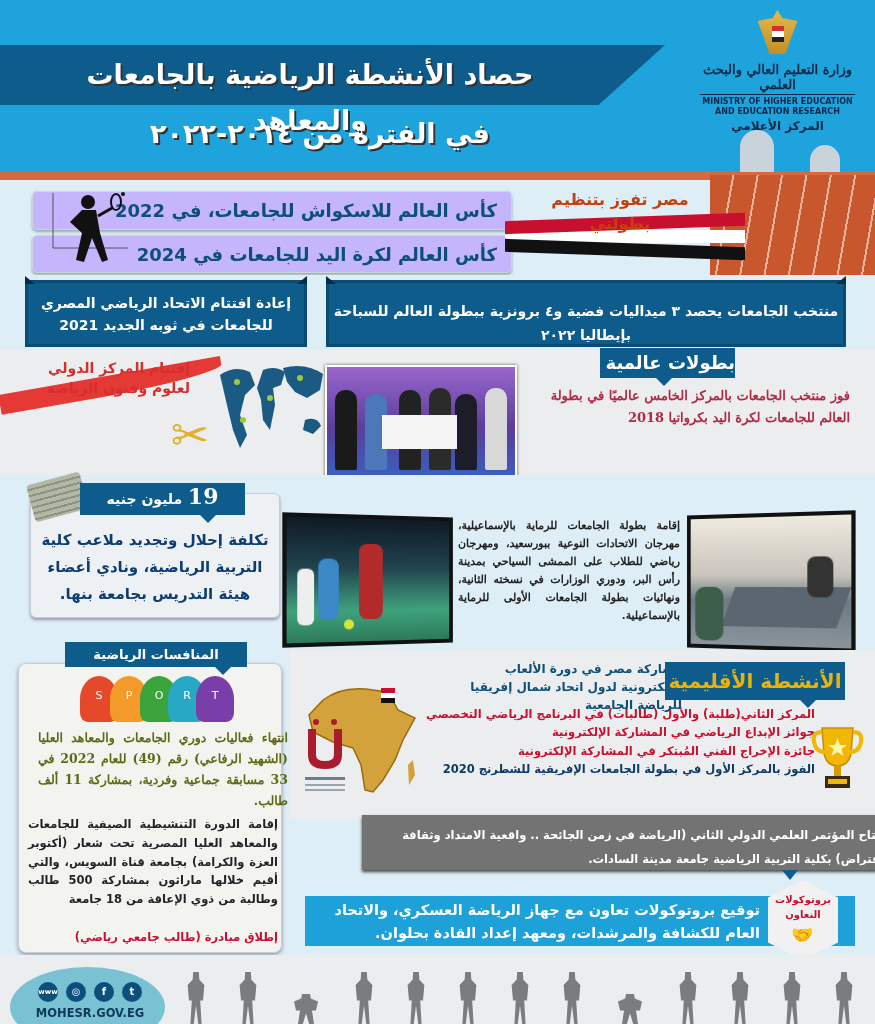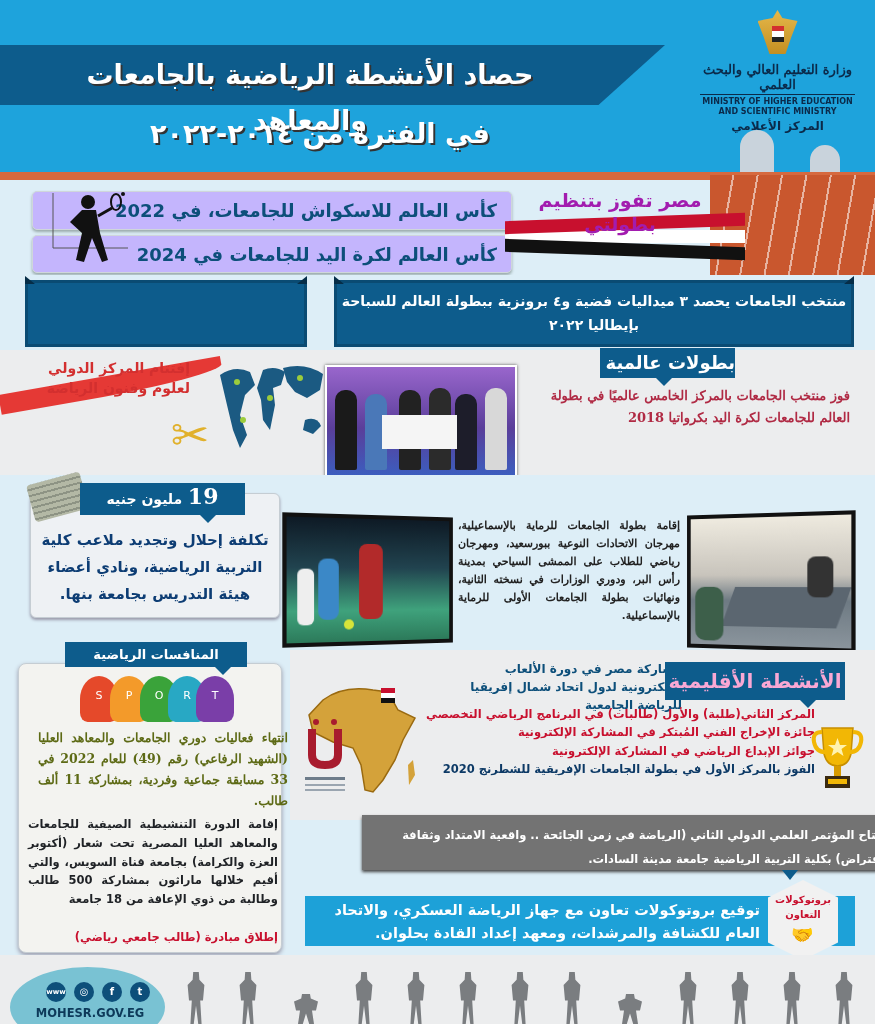--- a/index.html
+++ b/index.html
@@ -36,29 +36,29 @@
   #sec1 { left:0; top:180px; width:875px; height:95px; background:#ddeef7; }
   .cup-box { background:#c4b5fd; border:1px solid #cfd6db; border-radius:5px; box-shadow:0 2px 3px #9aa; }
   #cup1 { left:32px; top:191px; width:480px; height:39px; }
   #cup2 { left:32px; top:235px; width:480px; height:38px; }
   .cup-text { font-weight:bold; color:#0d4f7a; font-size:18px; line-height:38px; padding-right:14px; }
   #squash-icon { left:48px; top:188px; width:85px; height:80px; }
   #flag-ribbon { left:505px; top:185px; width:240px; height:90px; }
   .flag-r { height:13px; background:#c8102e; transform:skewY(-2deg); }
   .flag-w { height:13px; background:#fff; }
   .flag-b { height:13px; background:#111; transform:skewY(2deg); }
-  #hosts-text { left:520px; top:188px; width:200px; height:55px; color:#a21caf; font-weight:bold;
-    font-size:19px; text-align:center; line-height:24px; }
+  #hosts-text { left:520px; top:188px; width:200px; height:55px; color:#c2410c; font-weight:bold;
+    font-size:16px; text-align:center; line-height:24px; }
 
   
   #sec2 { left:0; top:275px; width:875px; height:75px; background:#ddeef7; }
   .dark-box { background:#0d5c8c; color:#fff; font-weight:bold; text-align:center;
     box-shadow: inset 0 0 0 3px #0a4b73; }
   #reopen-box { left:25px; top:280px; width:282px; height:67px; font-size:14px; line-height:22px; padding-top:12px; }
-  #swim-box { left:334px; top:280px; width:520px; height:67px; font-size:14px; line-height:24px; padding-top:9px; }
+  #swim-box { left:326px; top:280px; width:520px; height:67px; font-size:14px; line-height:24px; padding-top:19px; }
   .fold-l, .fold-r { position:absolute; top:-4px; width:0; height:0; border-bottom:8px solid #062d47; }
   .fold-l { left:0; border-right:10px solid transparent; }
   .fold-r { right:0; border-left:10px solid transparent; }
 
   
   #sec3 { left:0; top:350px; width:875px; height:125px; background:#ecedee; }
   #intl-center-text { left:20px; top:358px; width:170px; height:45px; color:#d32f2f; font-weight:bold;
     font-size:14px; line-height:20px; text-align:right; }
   #ribbon-red { left:0; top:395px; width:225px; height:20px; background:#e53935; border-radius:0 0 60% 0;
     transform:rotate(-10deg); transform-origin:left; }
@@ -95,58 +95,58 @@
   .sp { position:absolute; top:0; width:38px; height:46px; border-radius:50% 50% 20% 20%; color:#fff; font-size:11px; text-align:center; line-height:40px; }
   #league-text { left:28px; top:727px; width:250px; height:88px; color:#5d6a15; font-weight:bold; font-size:12.5px; line-height:21px; text-align:justify; font-family:"DejaVu Serif", serif;margin-left:10px; }
   #summer-text { left:28px; top:815px; width:250px; height:115px; color:#1f2226; font-weight:bold; font-size:11.5px; line-height:18.8px; text-align:justify; }
   #initiative-text { left:28px; top:928px; width:250px; height:18px; color:#c8102e; font-weight:bold; font-size:11.5px; line-height:18px; }
 
   
   #sec5-right { left:290px; top:650px; width:585px; height:170px; background:#ecedee; }
   #africa-map { left:303px; top:680px; width:115px; height:120px; }
   #nafus-logo { left:300px; top:717px; width:50px; height:85px; }
   #regional-header-text { left:450px; top:660px; width:232px; height:40px; color:#0d4f7a; font-weight:bold; font-size:12px; line-height:18px; }
-  #regional-label { left:665px; top:662px; width:180px; height:38px; background:#0d5c8c; color:#f9a8d4; font-weight:bold; font-size:20px; text-align:center; line-height:38px; }
+  #regional-label { left:665px; top:662px; width:180px; height:38px; background:#0d5c8c; color:#eab308; font-weight:bold; font-size:20px; text-align:center; line-height:38px; }
   #regional-list { left:420px; top:705px; width:395px; height:110px; font-weight:bold; font-size:11.5px; line-height:18.3px; }
   #regional-list .li { color:#c8102e; }
   #regional-list .li.last { color:#0d3a66; }
   #trophy { left:810px; top:720px; width:55px; height:75px; }
 
   
   #sec6 { left:290px; top:820px; width:585px; height:135px; background:#ddeef7; }
   #conf-box { left:362px; top:815px; width:544px; height:55px; background:#737373; color:#fff; font-weight:bold; font-size:11.5px; line-height:24px; padding:8px 14px 0 12px; box-shadow:0 2px 3px #444; }
   #proto-box { left:305px; top:896px; width:550px; height:50px; background:#1da1d8; color:#fff; font-weight:bold; font-size:14.5px; line-height:23px; padding:3px 95px 0 12px; }
   #proto-badge { left:768px; top:880px; width:70px; height:80px; background:#f1f1f1; clip-path: polygon(50% 0,100% 22%,100% 78%,50% 100%,0 78%,0 22%); }
   #proto-badge-text { left:768px; top:892px; width:70px; height:32px; color:#c8102e; font-weight:bold; font-size:10px; line-height:15px; text-align:center; }
 
   
   #footer { left:0; top:955px; width:875px; height:69px; background:#ecedee; }
   #social-oval { left:10px; top:967px; width:155px; height:80px; background:#79c2d3; border-radius:50%; }
-  #social-icons { left:30px; top:982px; width:120px; height:22px; display:flex; justify-content:flex-end;gap:8px; }
+  #social-icons { left:30px; top:982px; width:120px; height:22px; display:flex; justify-content:center;gap:8px; }
   .soc { width:20px; height:20px; border-radius:50%; background:#0d4f7a; color:#fff; font-size:10px; line-height:20px; text-align:center; font-weight:bold; }
   #site-url { left:20px; top:1006px; width:140px; height:16px; color:#0d3a5a; font-weight:bold; font-size:11.5px; text-align:center; }
   #sports-strip { left:170px; top:965px; width:700px; height:59px; display:flex; justify-content:space-around; align-items:flex-end; }
   .fig { width:28px; height:52px; background:#7a7d80; clip-path: polygon(40% 0,60% 0,62% 15%,80% 25%,75% 55%,65% 55%,70% 100%,58% 100%,50% 65%,42% 100%,30% 100%,35% 55%,25% 55%,20% 25%,38% 15%); }
 </style>
 </head>
 <body>
 
 <div id="header" class="abs"></div>
 <div id="title-band" class="abs"></div>
 <div id="title-text" class="abs rtl" style="text-align:center">حصاد الأنشطة الرياضية بالجامعات والمعاهد</div>
 <div id="subtitle-text" class="abs rtl" style="text-align:center">في الفترة من ٢٠١٤-٢٠٢٢</div>
 
 <div id="logo" class="abs">
   <div class="eagle">
       <div class="eagle-shield"></div>
     </div>
   <div class="ministry-ar rtl" style="text-align:center">وزارة التعليم العالي والبحث العلمي</div>
   <div class="ministry-line"></div>
   <div class="ministry-en">MINISTRY OF HIGHER EDUCATION</div>
-  <div class="ministry-en">AND SCIENTIFIC MINISTRY</div>
+  <div class="ministry-en">AND EDUCATION RESEARCH</div>
   <div class="ministry-center rtl" style="text-align:center">المركز الأعلامي</div>
 </div>
 <div class="abs runner" style="left:740px;top:130px;"></div>
 <div class="abs runner" style="left:810px;top:145px;width:30px;height:42px;"></div>
 
 <div id="sec1" class="abs"></div>
 <div id="track-strip" class="abs"></div>
 <div id="track" class="abs"></div>
 
 <div id="cup1" class="abs cup-box rtl">
@@ -171,20 +171,21 @@
     <div class="flag-r"></div>
       <div class="flag-w"></div>
       <div class="flag-b"></div>
   </div>
 </div>
 <div id="hosts-text" class="abs rtl" style="text-align:center">مصر تفوز بتنظيم بطولتي</div>
 
 <div id="sec2" class="abs"></div>
 <div id="reopen-box" class="abs dark-box rtl" style="text-align:center">
   <span class="fold-l"></span><span class="fold-r"></span>
+  <span>إعادة افتتام الاتحاد الرياضي المصري للجامعات في ثوبه الجديد 2021</span>
 </div>
 <div id="swim-box" class="abs dark-box rtl" style="text-align:center">
   <span class="fold-l"></span><span class="fold-r"></span>
   <span>منتخب الجامعات يحصد ٣ ميداليات فضية و٤ برونزية ببطولة العالم للسباحة بإيطاليا ٢٠٢٢</span>
 </div>
 
 <div id="sec3" class="abs"></div>
 <div id="ribbon-red" class="abs"></div>
 <div id="intl-center-text" class="abs rtl">إفتتام المركز الدولي لعلوم وفنون الرياضة</div>
 <div id="scissors-icon" class="abs">✂</div>
@@ -277,22 +278,22 @@
     <rect x="5" y="72" width="40" height="2" fill="#9aa5b0"></rect>
   </svg>
 </div>
 <div id="regional-header-text" class="abs rtl">مشاركة مصر في دورة الألعاب الإلكترونية لدول اتحاد شمال إفريقيا للرياضة الجامعية</div>
 <div id="regional-label" class="abs rtl" style="text-align:center">
   <span>الأنشطة الأقليمية</span>
   <span class="tail" style="left:135px"></span>
 </div>
 <div id="regional-list" class="abs rtl">
   <div class="li">المركز الثاني(طلبة) والأول (طالبات) في البرنامج الرياضي التخصصي</div>
+  <div class="li">جوائز الإبداع الرياضي في المشاركة الإلكترونية</div>
   <div class="li">جائزة الإخراج الفني المُبتكر في المشاركة الإلكترونية</div>
-  <div class="li">جوائز الإبداع الرياضي في المشاركة الإلكترونية</div>
   <div class="li last">الفوز بالمركز الأول في بطولة الجامعات الإفريقية للشطرنج 2020</div>
 </div>
 <div id="trophy" class="abs">
   <svg width="55" height="75" viewBox="0 0 55 75">
     <path d="M12 8 L43 8 L41 34 Q38 46 27.5 46 Q17 46 14 34 Z" fill="#f2b705" stroke="#c78f00" stroke-width="1.5"></path>
     <path d="M12 12 Q2 12 4 22 Q6 32 15 32" fill="none" stroke="#f2b705" stroke-width="4"></path>
     <path d="M43 12 Q53 12 51 22 Q49 32 40 32" fill="none" stroke="#f2b705" stroke-width="4"></path>
     <polygon points="27.5,18 30,25 37,25 31.5,29 33.5,36 27.5,32 21.5,36 23.5,29 18,25 25,25" fill="#fff3b0"></polygon>
     <rect x="24" y="46" width="7" height="10" fill="#d79b00"></rect>
     <rect x="15" y="56" width="25" height="12" fill="#3a2a10"></rect>

